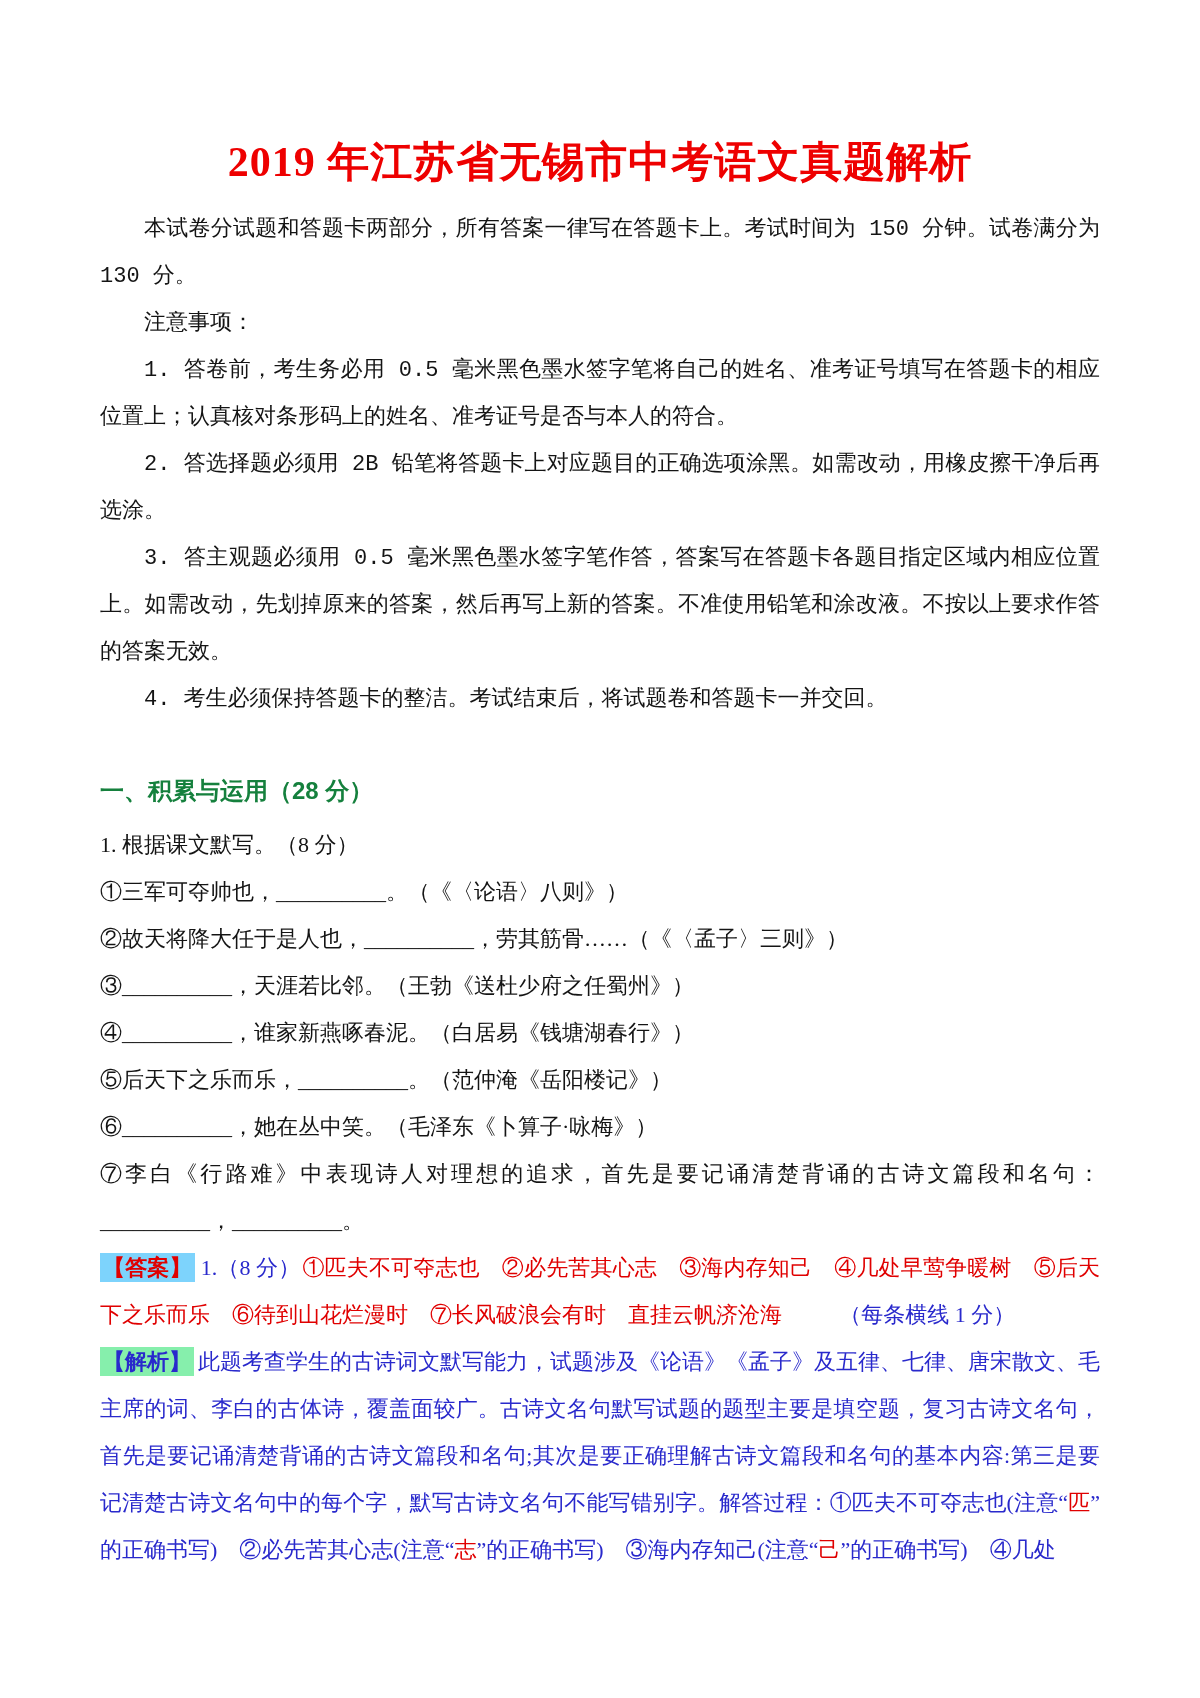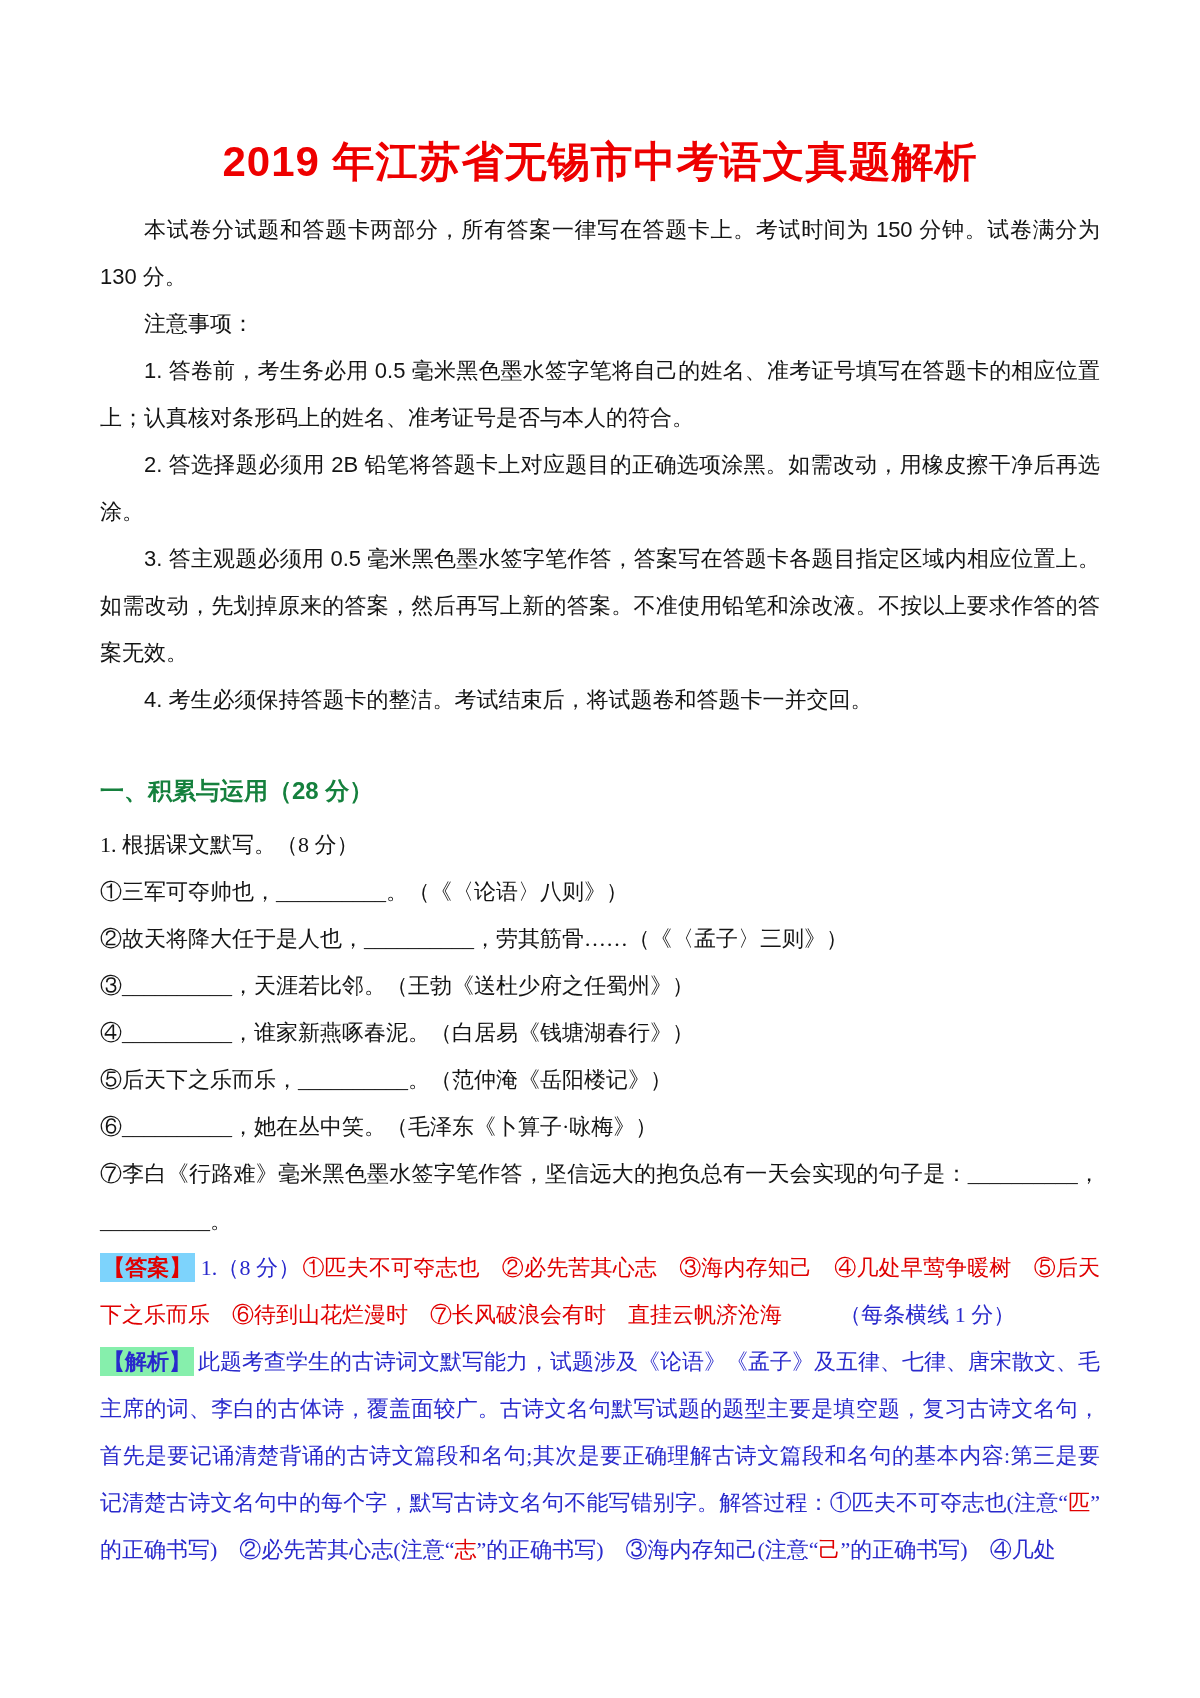--- a/index.html
+++ b/index.html
@@ -16,36 +16,36 @@
   }
   .page {
     box-sizing: border-box;
     width: 1200px;
     height: 1698px;
     padding: 0 100px;
     background: #ffffff;
   }
   .title {
     margin: 136px 0 18px 0;
-    font-family: Liberation Sans, sans-serif;
+    font-family: Liberation Serif, serif;
     font-weight: bold;
     font-size: 42px;
     line-height: 52px;
     letter-spacing: 1px;
     text-align: center;
     color: #ee0000;
     white-space: nowrap;
   }
   .para {
     margin: 0;
     font-size: 22px;
     line-height: 47px;
     text-align: justify;
   }
-  .sans  { font-family: Liberation Sans, sans-serif; }
+  .sans  { font-family: Liberation Mono, monospace; }
   .serif { font-family: "Liberation Serif", serif; }
   .indent { text-indent: 2em; }
   .section-heading {
     margin: 44px 0 6px 0;
     font-family: "Liberation Sans", sans-serif;
     font-weight: bold;
     font-size: 24px;
     line-height: 48px;
     color: #15803d;
   }
@@ -86,21 +86,21 @@
   <h2 class="section-heading">一、积累与运用（28 分）</h2>
 
   <p class="para serif">1. 根据课文默写。（8 分）</p>
 
   <p class="para serif">①三军可夺帅也，__________。（《〈论语〉八则》）</p>
   <p class="para serif">②故天将降大任于是人也，__________，劳其筋骨……（《〈孟子〉三则》）</p>
   <p class="para serif">③__________，天涯若比邻。（王勃《送杜少府之任蜀州》）</p>
   <p class="para serif">④__________，谁家新燕啄春泥。（白居易《钱塘湖春行》）</p>
   <p class="para serif">⑤后天下之乐而乐，__________。（范仲淹《岳阳楼记》）</p>
   <p class="para serif">⑥__________，她在丛中笑。（毛泽东《卜算子·咏梅》）</p>
-  <p class="para serif">⑦李白《行路难》毫米黑色墨水签字笔作答，坚信远大的抱负总有一天会实现的句子是：__________，__________。</p>
+  <p class="para serif">⑦李白《行路难》中表现诗人对理想的追求，首先是要记诵清楚背诵的古诗文篇段和名句：__________，__________。</p>
 
   <p class="para serif">
     <span class="hl-green">【答案】</span><span class="blue answer-number">1.（8 分）</span><span class="red">①匹夫不可夺志也　②必先苦其心志　③海内存知己　④几处早莺争暖树　⑤后天下之乐而乐　⑥待到山花烂漫时　⑦长风破浪会有时　直挂云帆济沧海</span><span class="blue answer-note">（每条横线 1 分）</span>
   </p>
 
   <p class="para serif blue">
     <span class="hl-magenta analysis-label">【解析】</span><span>此题考查学生的古诗词文默写能力，试题涉及《论语》《孟子》及五律、七律、唐宋散文、毛主席的词、李白的古体诗，覆盖面较广。古诗文名句默写试题的题型主要是填空题，复习古诗文名句，首先是要记诵清楚背诵的古诗文篇段和名句;其次是要正确理解古诗文篇段和名句的基本内容:第三是要记清楚古诗文名句中的每个字，默写古诗文名句不能写错别字。解答过程：①匹夫不可夺志也(注意“</span><span class="red">匹</span><span>”的正确书写)　②必先苦其心志(注意“</span><span class="red">志</span><span>”的正确书写)　③海内存知己(注意“</span><span class="red">己</span><span>”的正确书写)　④几处</span>
   </p>
 
 </div>

